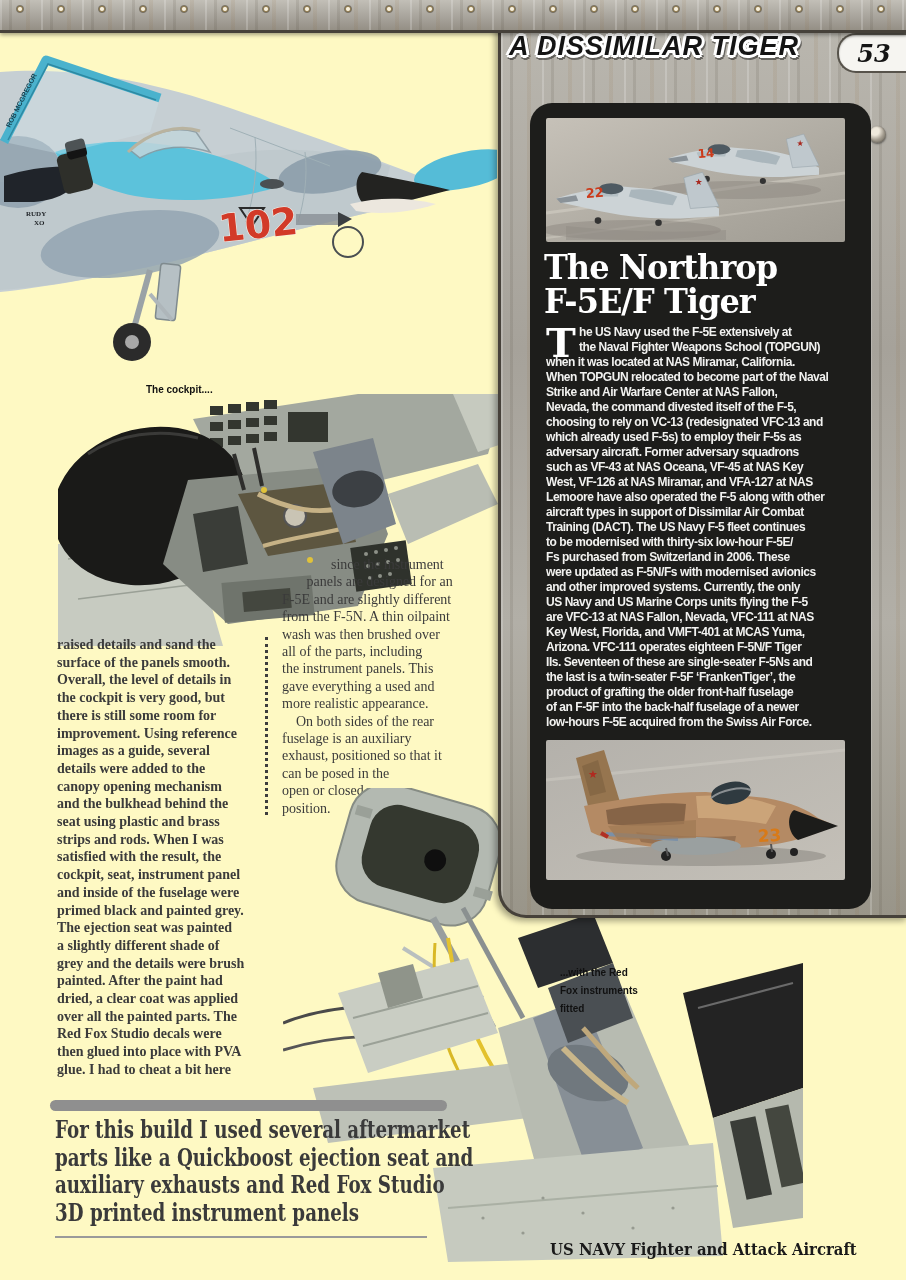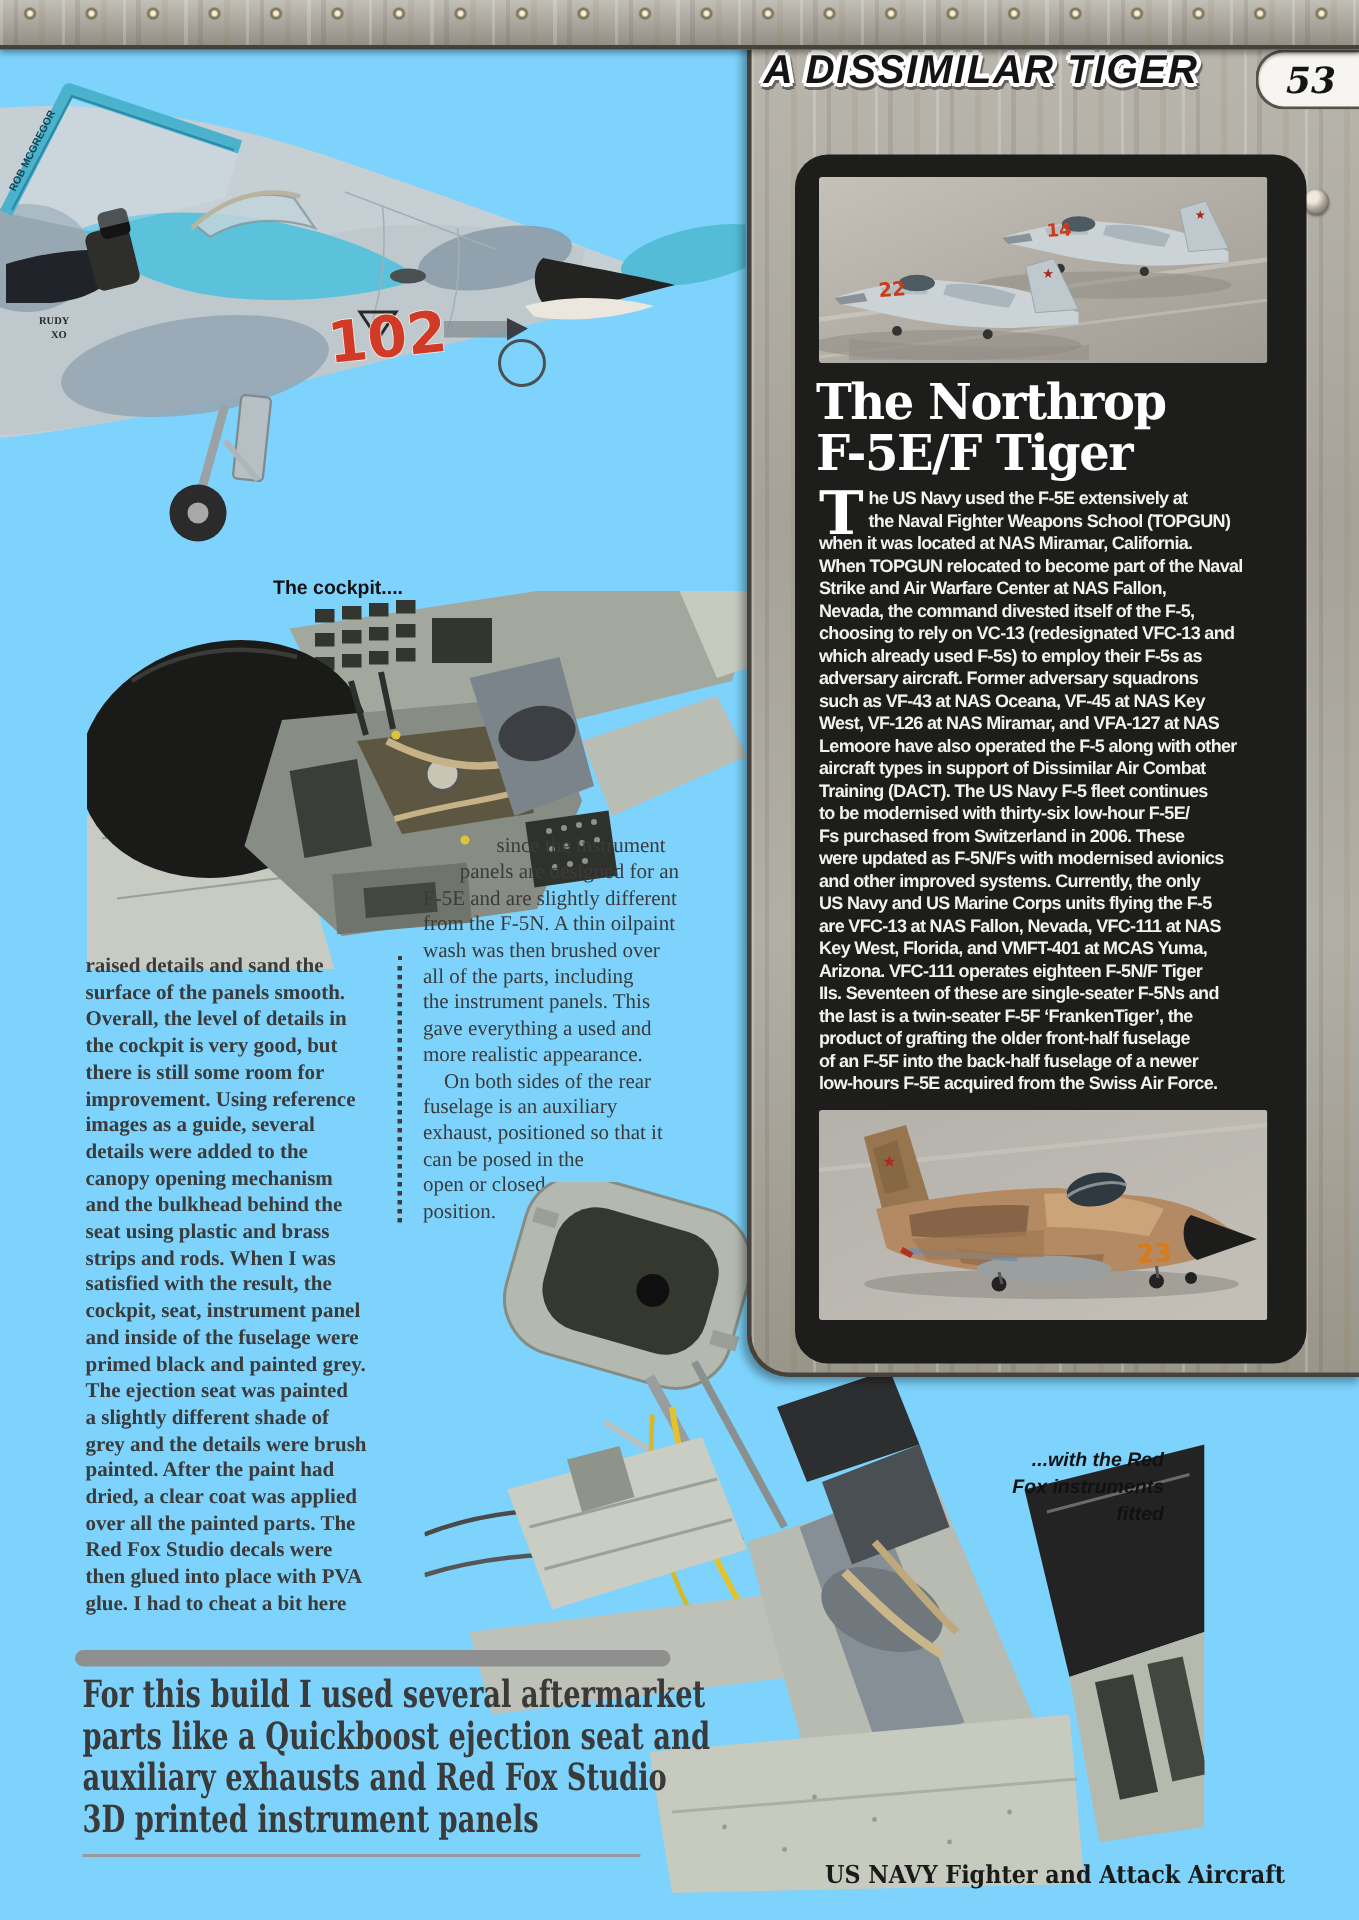--- a/index.html
+++ b/index.html
@@ -1,16 +1,16 @@
 <!DOCTYPE html>
 <html><head>
 <meta charset="utf-8">
 <style>
   html,body{margin:0;padding:0;background:#e8e8e8;}
-  #page{position:relative;width:906px;height:1280px;background:#7dd3fc;overflow:hidden;
+  #page{position:relative;width:906px;height:1280px;background:#fef9c3;overflow:hidden;
         font-family:"Liberation Sans",sans-serif;}
 
   
   .metal{
     background-color:#aba79e;
     background-image:
       repeating-linear-gradient(90deg, rgba(255,255,255,.20) 0 2px, rgba(255,255,255,0) 2px 9px,
         rgba(70,62,48,.12) 9px 12px, rgba(255,255,255,0) 12px 26px,
         rgba(140,104,58,.10) 26px 30px, rgba(255,255,255,0) 30px 41px),
       linear-gradient(180deg,#bbb8b0 0%,#a6a29a 38%,#b2afa7 68%,#999589 100%);
@@ -62,23 +62,23 @@
 
   
   .serif-col{position:absolute;font-family:"Liberation Serif",serif;color:#3b3b3b;
     font-size:14px;white-space:pre;}
   #left-column{left:57px;top:636px;width:218px;line-height:17.7px;font-weight:bold;}
   #middle-column{left:282px;top:556px;width:212px;line-height:17.4px;}
   #column-divider{position:absolute;left:265px;top:637px;height:178px;width:0;
     border-left:3px dotted #3d3d3d;}
 
   .caption{position:absolute;font-family:"Liberation Sans",sans-serif;font-weight:bold;
-    color:#111;font-size:13px;white-space:pre-line;margin-left:36px;}
+    color:#111;font-size:10px;white-space:pre-line;}
   #caption-cockpit{left:146px;top:384px;}
-  #caption-redfox{left:560px;top:964px;width:180px;text-align:right;line-height:18px;font-style:italic;}
+  #caption-redfox{left:560px;top:964px;width:180px;text-align:left;line-height:18px;}
 
   
   #pullquote-bar{position:absolute;left:50px;top:1100px;width:397px;height:11px;
     background:#8f8f8f;border-radius:6px;}
   #pullquote-text{position:absolute;left:55px;top:1116px;
     font-family:"DejaVu Serif",serif;font-weight:bold;font-size:25px;line-height:27.5px;
     color:#3a3a3a;white-space:pre;transform:scaleX(.73);transform-origin:left top;}
   #pullquote-rule{position:absolute;left:55px;top:1236px;width:372px;height:2px;background:#9a9a9a;}
 
   

